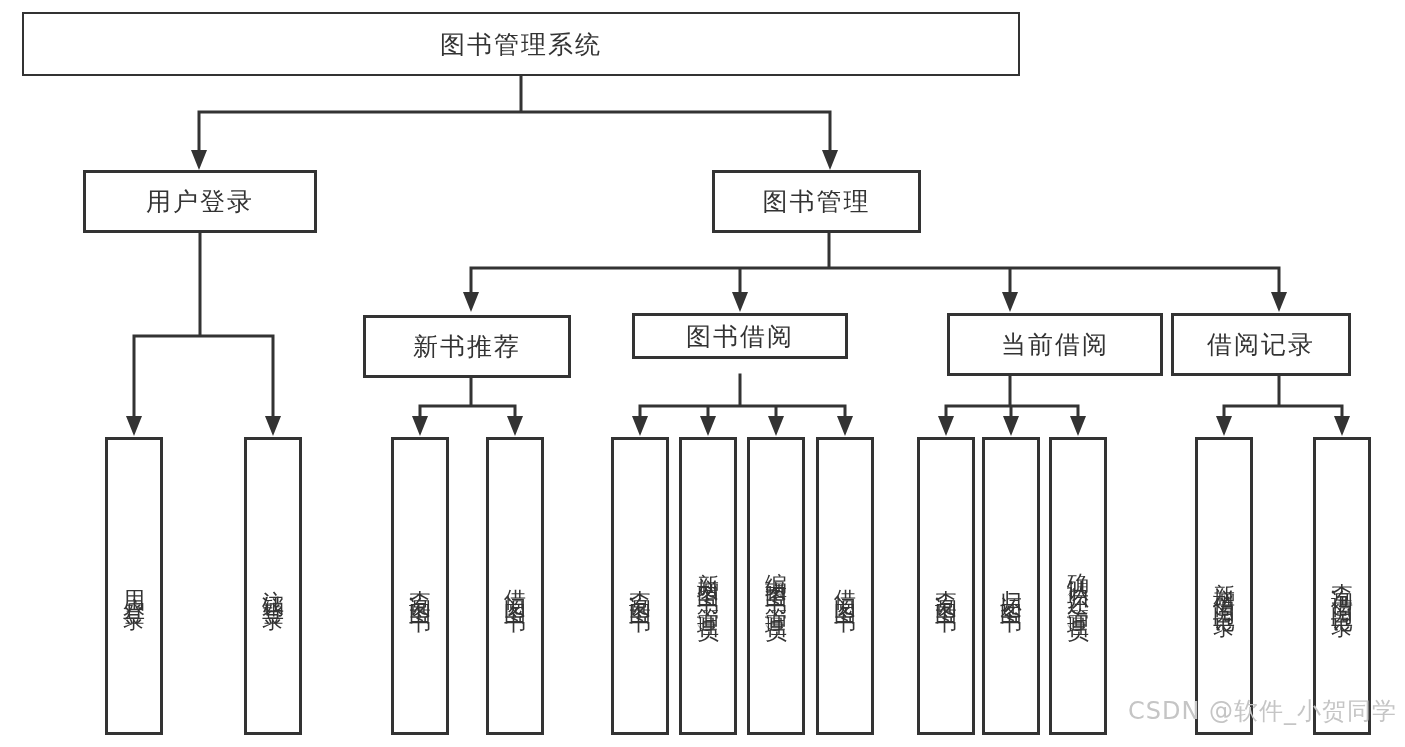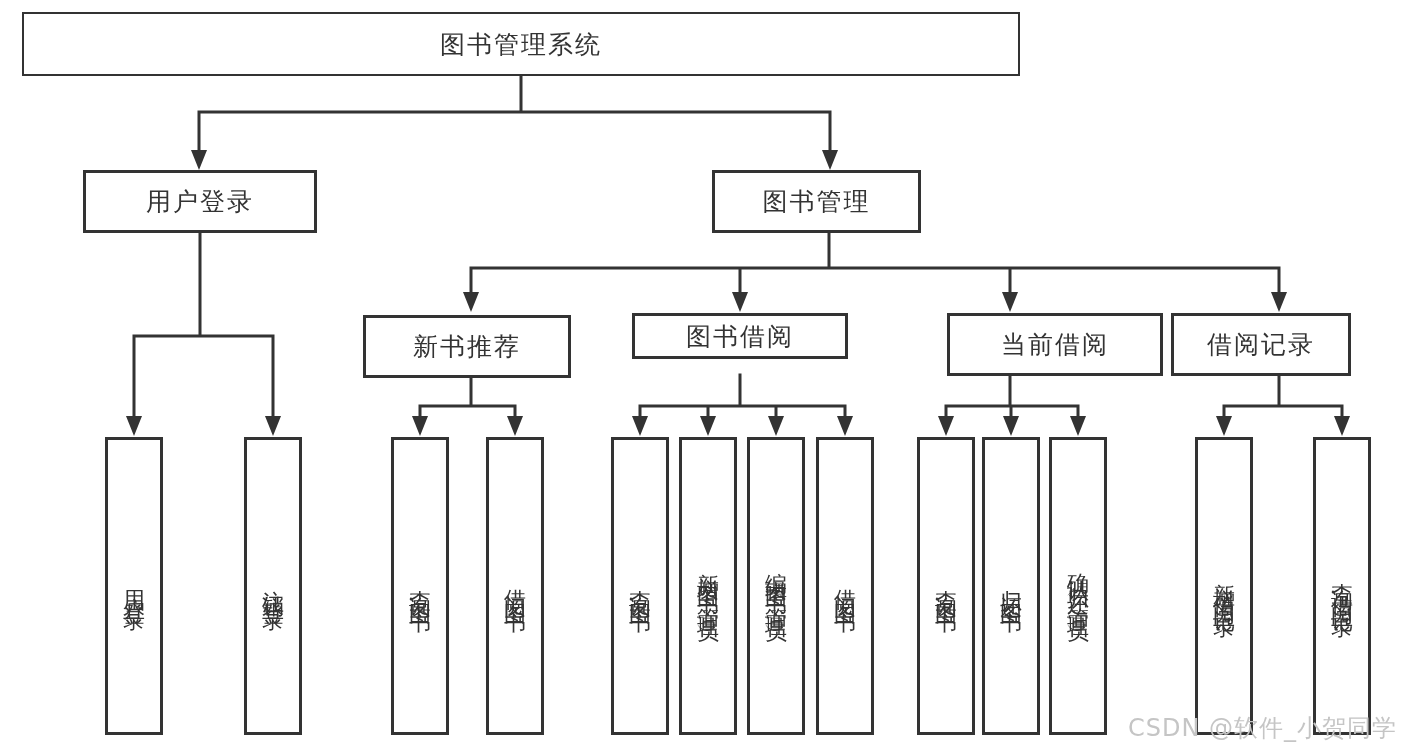--- a/index.html
+++ b/index.html
@@ -47,21 +47,21 @@
   .vlabel{
     writing-mode:vertical-rl;
     text-orientation:mixed;
     font-size:22px;
     letter-spacing:7px;
     line-height:1;
     white-space:nowrap;
   }
   .watermark{
     position:absolute;
-    right:8px;bottom:3px;
+    right:8px;bottom:20px;
     font-size:24px;
     color:var(--watermark);
     white-space:nowrap;
     letter-spacing:1px;
   }
 </style>
 </head>
 <body>
 
 <div class="canvas">

